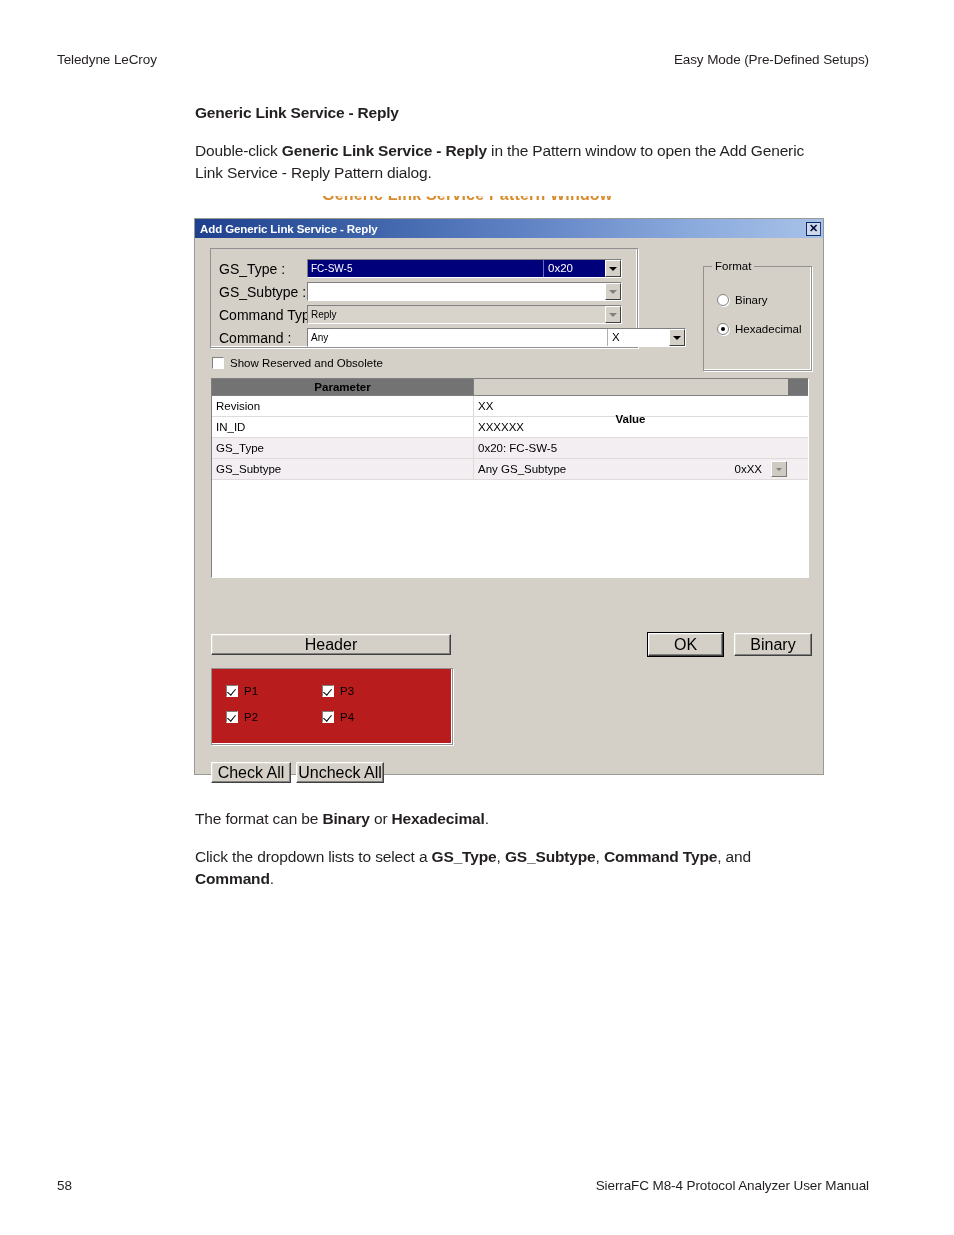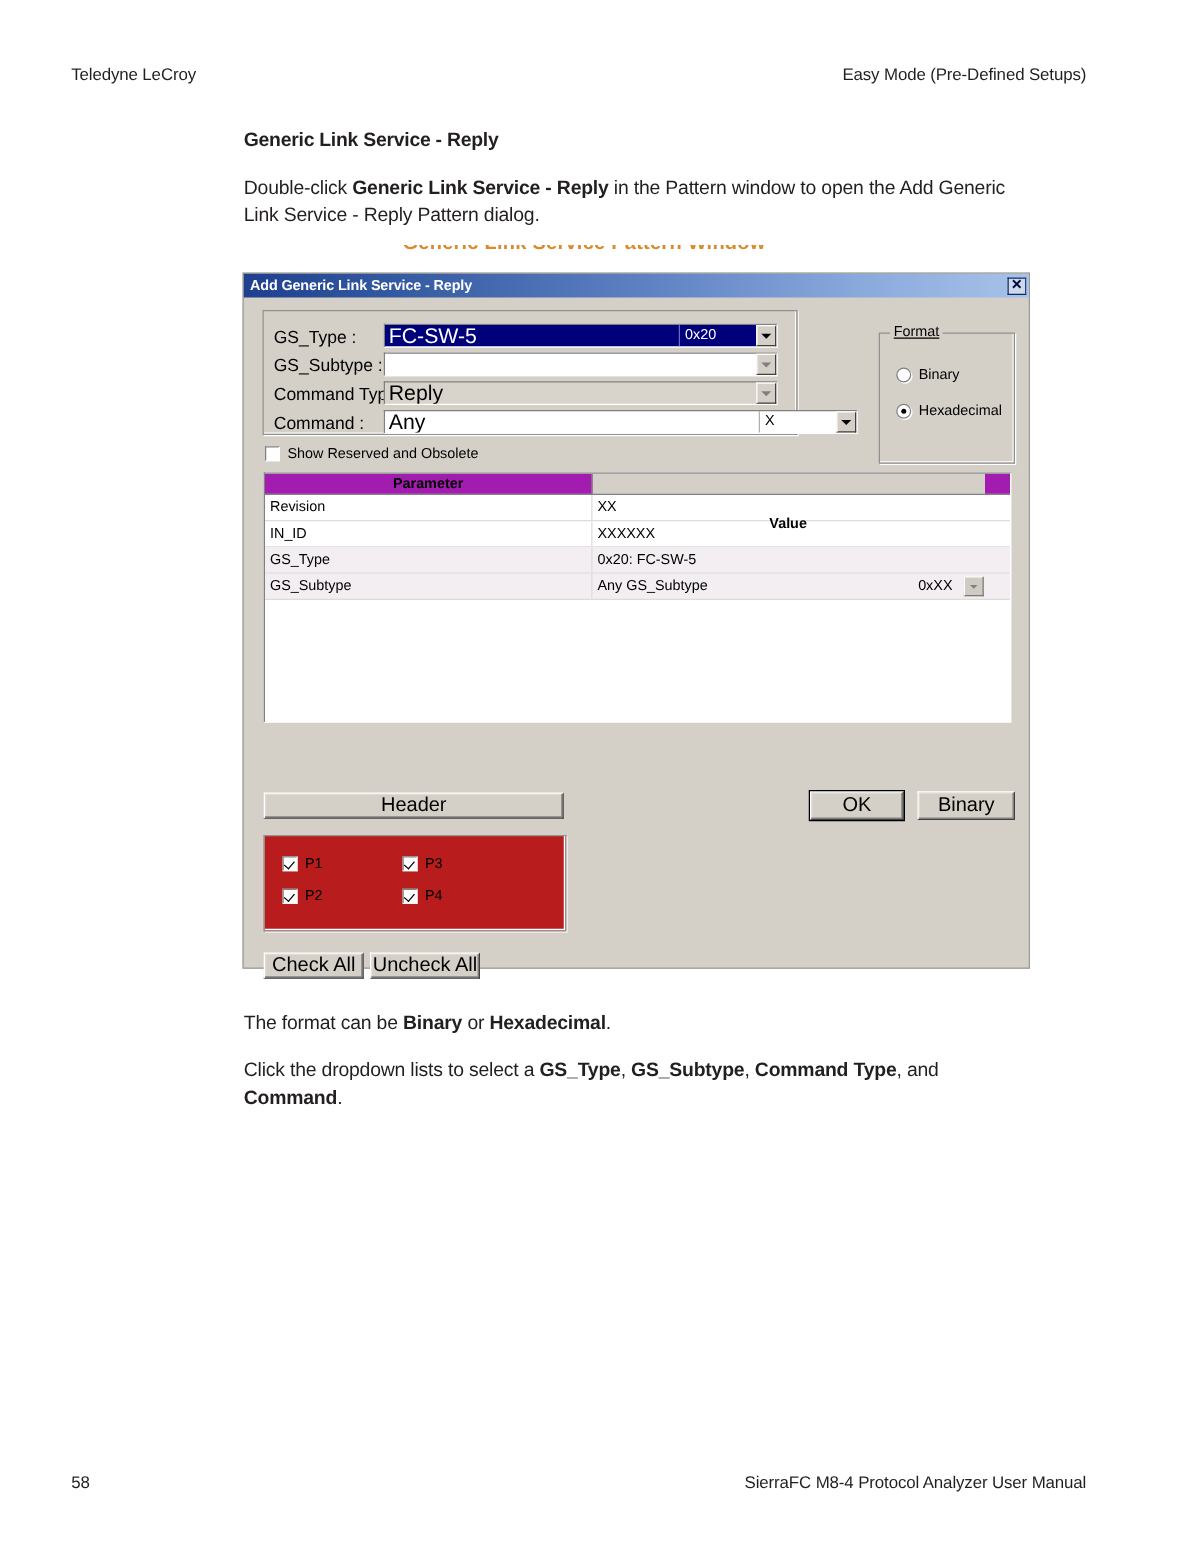--- a/index.html
+++ b/index.html
@@ -139,21 +139,20 @@
     box-shadow: 1px 1px 0 #ffffff, inset -1px -1px 0 #ffffff;
   }
   .groupbox > .gb-label {
     position: absolute;
     top: -7px;
     left: 8px;
     background: #d4d0c8;
     padding: 0 3px;
     font-size: 11.5px;
     color: #000;
-    text-decoration: underline;
   }
 
   
   #field-panel {
     left: 15px; top: 10px; width: 426px; height: 98px;
   }
   .field-row {
     position: absolute;
     left: 8px;
     height: 19px;
@@ -171,21 +170,21 @@
     height: 19px;
     display: flex;
     align-items: center;
     box-sizing: border-box;
     border: 1px solid;
     border-color: #808080 #ffffff #ffffff #808080;
   }
   .combo .txt {
     flex: 1;
     padding-left: 3px;
-    font-size: 17px;
+    font-size: 10px;
     line-height: 17px;
     overflow: hidden;
     white-space: nowrap;
   }
   .combo .aux {
     width: 62px;
     padding-left: 4px;
     font-size: 11.5px;
     line-height: 17px;
     border-left: 1px solid #b4b0a8;
@@ -306,21 +305,21 @@
     border-bottom: 1px solid #808080;
     box-sizing: border-box;
   }
   .th {
     font-size: 11.5px;
     font-weight: bold;
     text-align: center;
     line-height: 16px;
     border-right: 1px solid #808080;
     box-sizing: border-box;
-    background: #a21caf;
+    background: #737373;
   }
   .th.c0 { width: 262px; }
   .th.c1 { width: 314px; margin-top: 32px; }
   .th.c2 { flex: 1; border-right: none; }
 
   .tr {
     display: flex;
     height: 21px;
     border-bottom: 1px solid #dedcd8;
     box-sizing: border-box;

